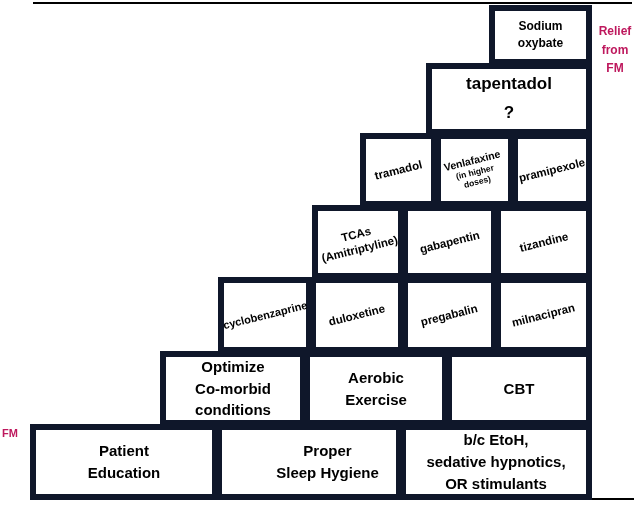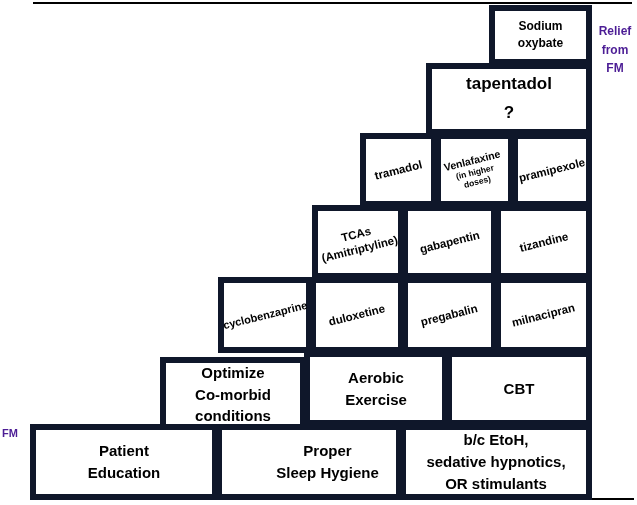--- a/index.html
+++ b/index.html
@@ -51,21 +51,21 @@
     font-weight: bold;
   }
   .v1 { font-size: 10.5px; }
   .v2 { font-size: 8.5px; }
 
   .outside {
     position: absolute;
     font-weight: bold;
     white-space: pre-line;
     text-align: center;
-    color: #4c1d95;
+    color: #be185d;
   }
   .relief { left: 594px; top: 22px; width: 42px; font-size: 12px; line-height: 1.55; }
   .fm-start { left: 2px; top: 427px; width: 26px; font-size: 11px; text-align: left; }
 </style>
 </head>
 <body>
 
 <div class="figure">
 
   <div class="rule" style="left:33px; top:2px; width:599px; height:2px;"></div>
@@ -116,21 +116,21 @@
   <div class="box" style="left:310px; top:277px; width:94px; height:76px;">
     <span class="rot">duloxetine</span>
   </div>
   <div class="box" style="left:402px; top:277px; width:95px; height:76px;">
     <span class="rot">pregabalin</span>
   </div>
   <div class="box" style="left:495px; top:277px; width:97px; height:76px;">
     <span class="rot">milnacipran</span>
   </div>
 
-  <div class="box" style="left:160px; top:351px; width:146px; height:75px;margin-top:6px;">
+  <div class="box" style="left:160px; top:351px; width:146px; height:75px;">
     <span class="txt big">Optimize
 Co-morbid
 conditions</span>
   </div>
   <div class="box" style="left:304px; top:351px; width:144px; height:75px;">
     <span class="txt big">Aerobic
 Exercise</span>
   </div>
   <div class="box" style="left:446px; top:351px; width:146px; height:75px;justify-content:center;">
     <span class="txt big">CBT</span>

